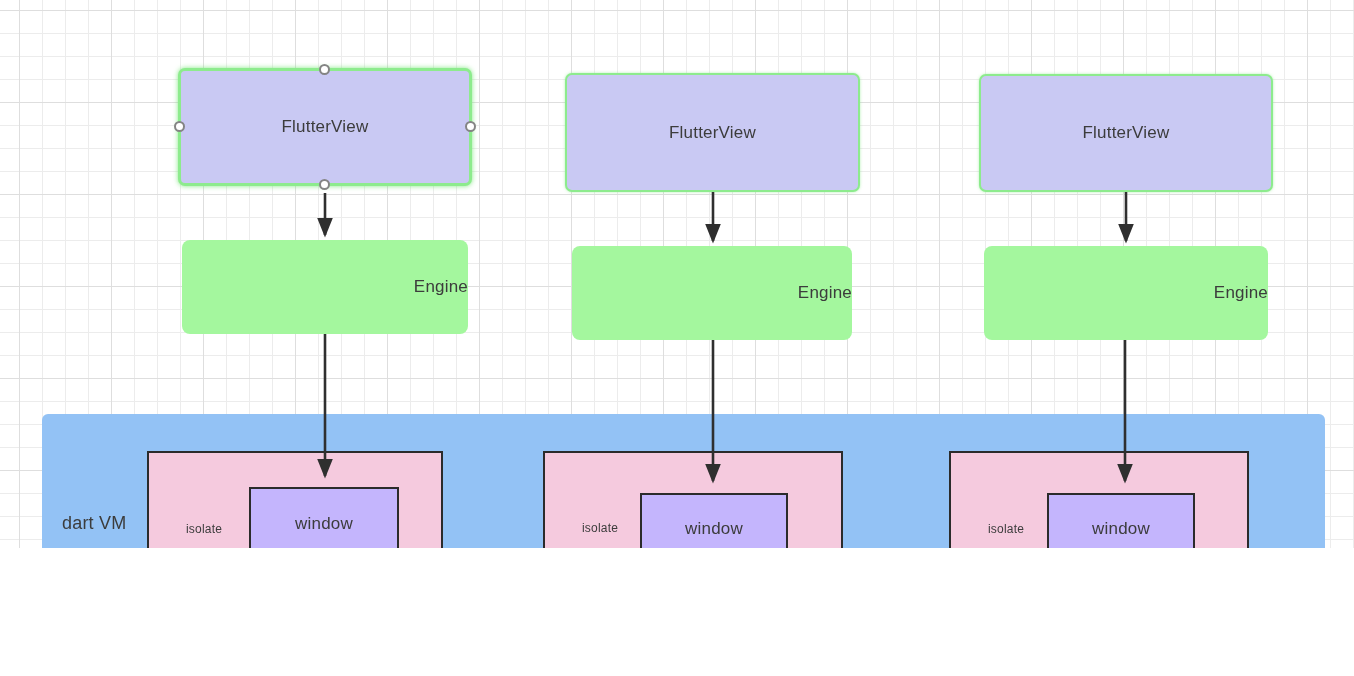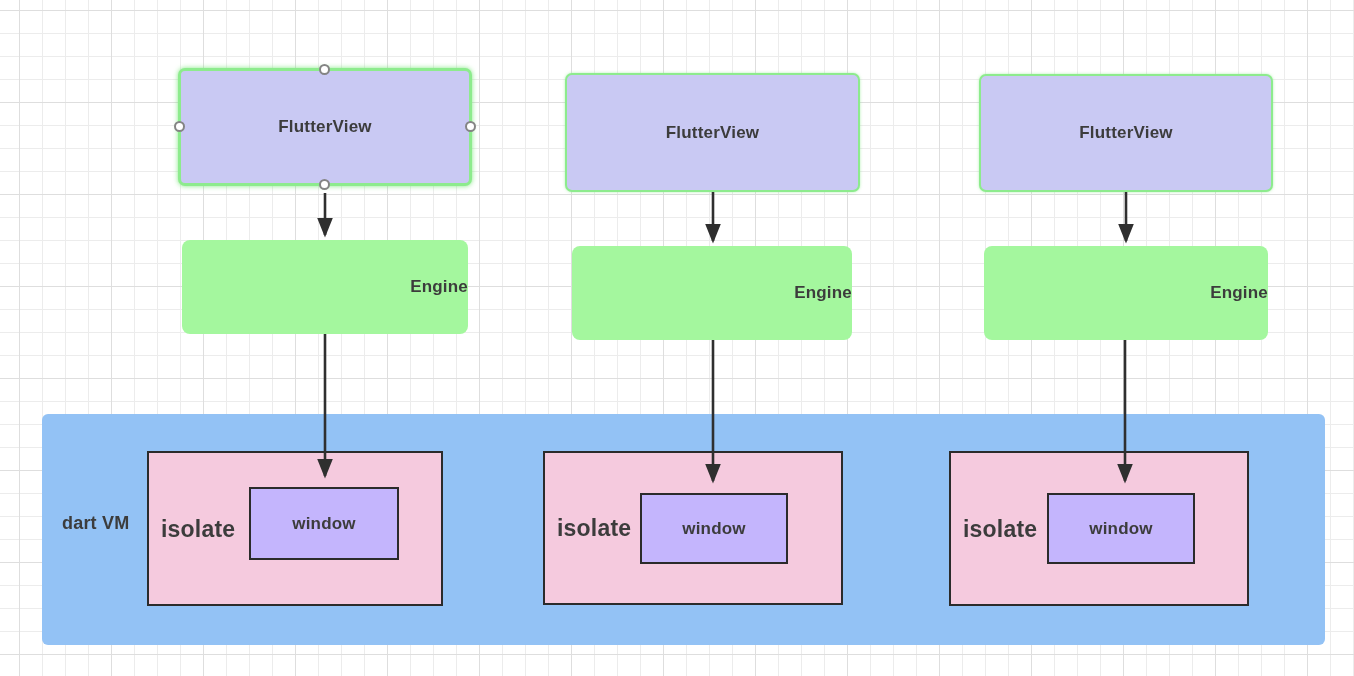--- a/index.html
+++ b/index.html
@@ -1,31 +1,30 @@
 <!DOCTYPE html>
 <html><head>
 <meta charset="utf-8">
 <style>
   html,body { margin:0; padding:0; }
   body { font-family: "Liberation Sans", sans-serif; }
 
   .canvas {
     position: relative;
     width: 1354px;
-    height: 676px;
+    height: 548px;
     overflow: hidden;
     background-color: #ffffff;
     background-image:
       linear-gradient(to right, #dedede 1px, transparent 1px),
       linear-gradient(to bottom, #dedede 1px, transparent 1px),
       linear-gradient(to right, #ececec 1px, transparent 1px),
       linear-gradient(to bottom, #ececec 1px, transparent 1px);
     background-size: 92px 92px, 92px 92px, 23px 23px, 23px 23px;
     background-position: 19px 10px, 19px 10px, 19px 10px, 19px 10px;
-    font-weight: bold;
   }
 
   .node, .vm, .isolate, .window { box-sizing: border-box; position: absolute; }
 
   .label {
     color: #3c3c3c;
     font-size: 17px;
     letter-spacing: .2px;
     white-space: nowrap;
   }
@@ -62,21 +61,21 @@
   .vm-label { position:absolute; left:20px; top:99px; font-size:18px; }
 
   
   .isolate {
     background:#f5cade;
     border:2.5px solid #2b2b2b;
   }
   #iso1 { left:105px; top:37px; width:296px; height:155px; }
   #iso2 { left:501px; top:37px; width:300px; height:154px; }
   #iso3 { left:907px; top:37px; width:300px; height:155px; }
-  .isolate-label { position:absolute; left:12px; top:50%; transform:translateY(-50%); font-size:23px;text-align:right; }
+  .isolate-label { position:absolute; left:37px; top:50%; transform:translateY(-50%); font-size:12px;text-align:right; }
 
   
   .window {
     background:#c4b5fd;
     border:2.5px solid #2b2b2b;
     display:flex; align-items:center; justify-content:center;
   }
   #win1 { left:100px; top:34px; width:150px; height:73px; }
   #win2 { left:95px;  top:40px; width:148px; height:71px; }
   #win3 { left:96px;  top:40px; width:148px; height:71px; }

